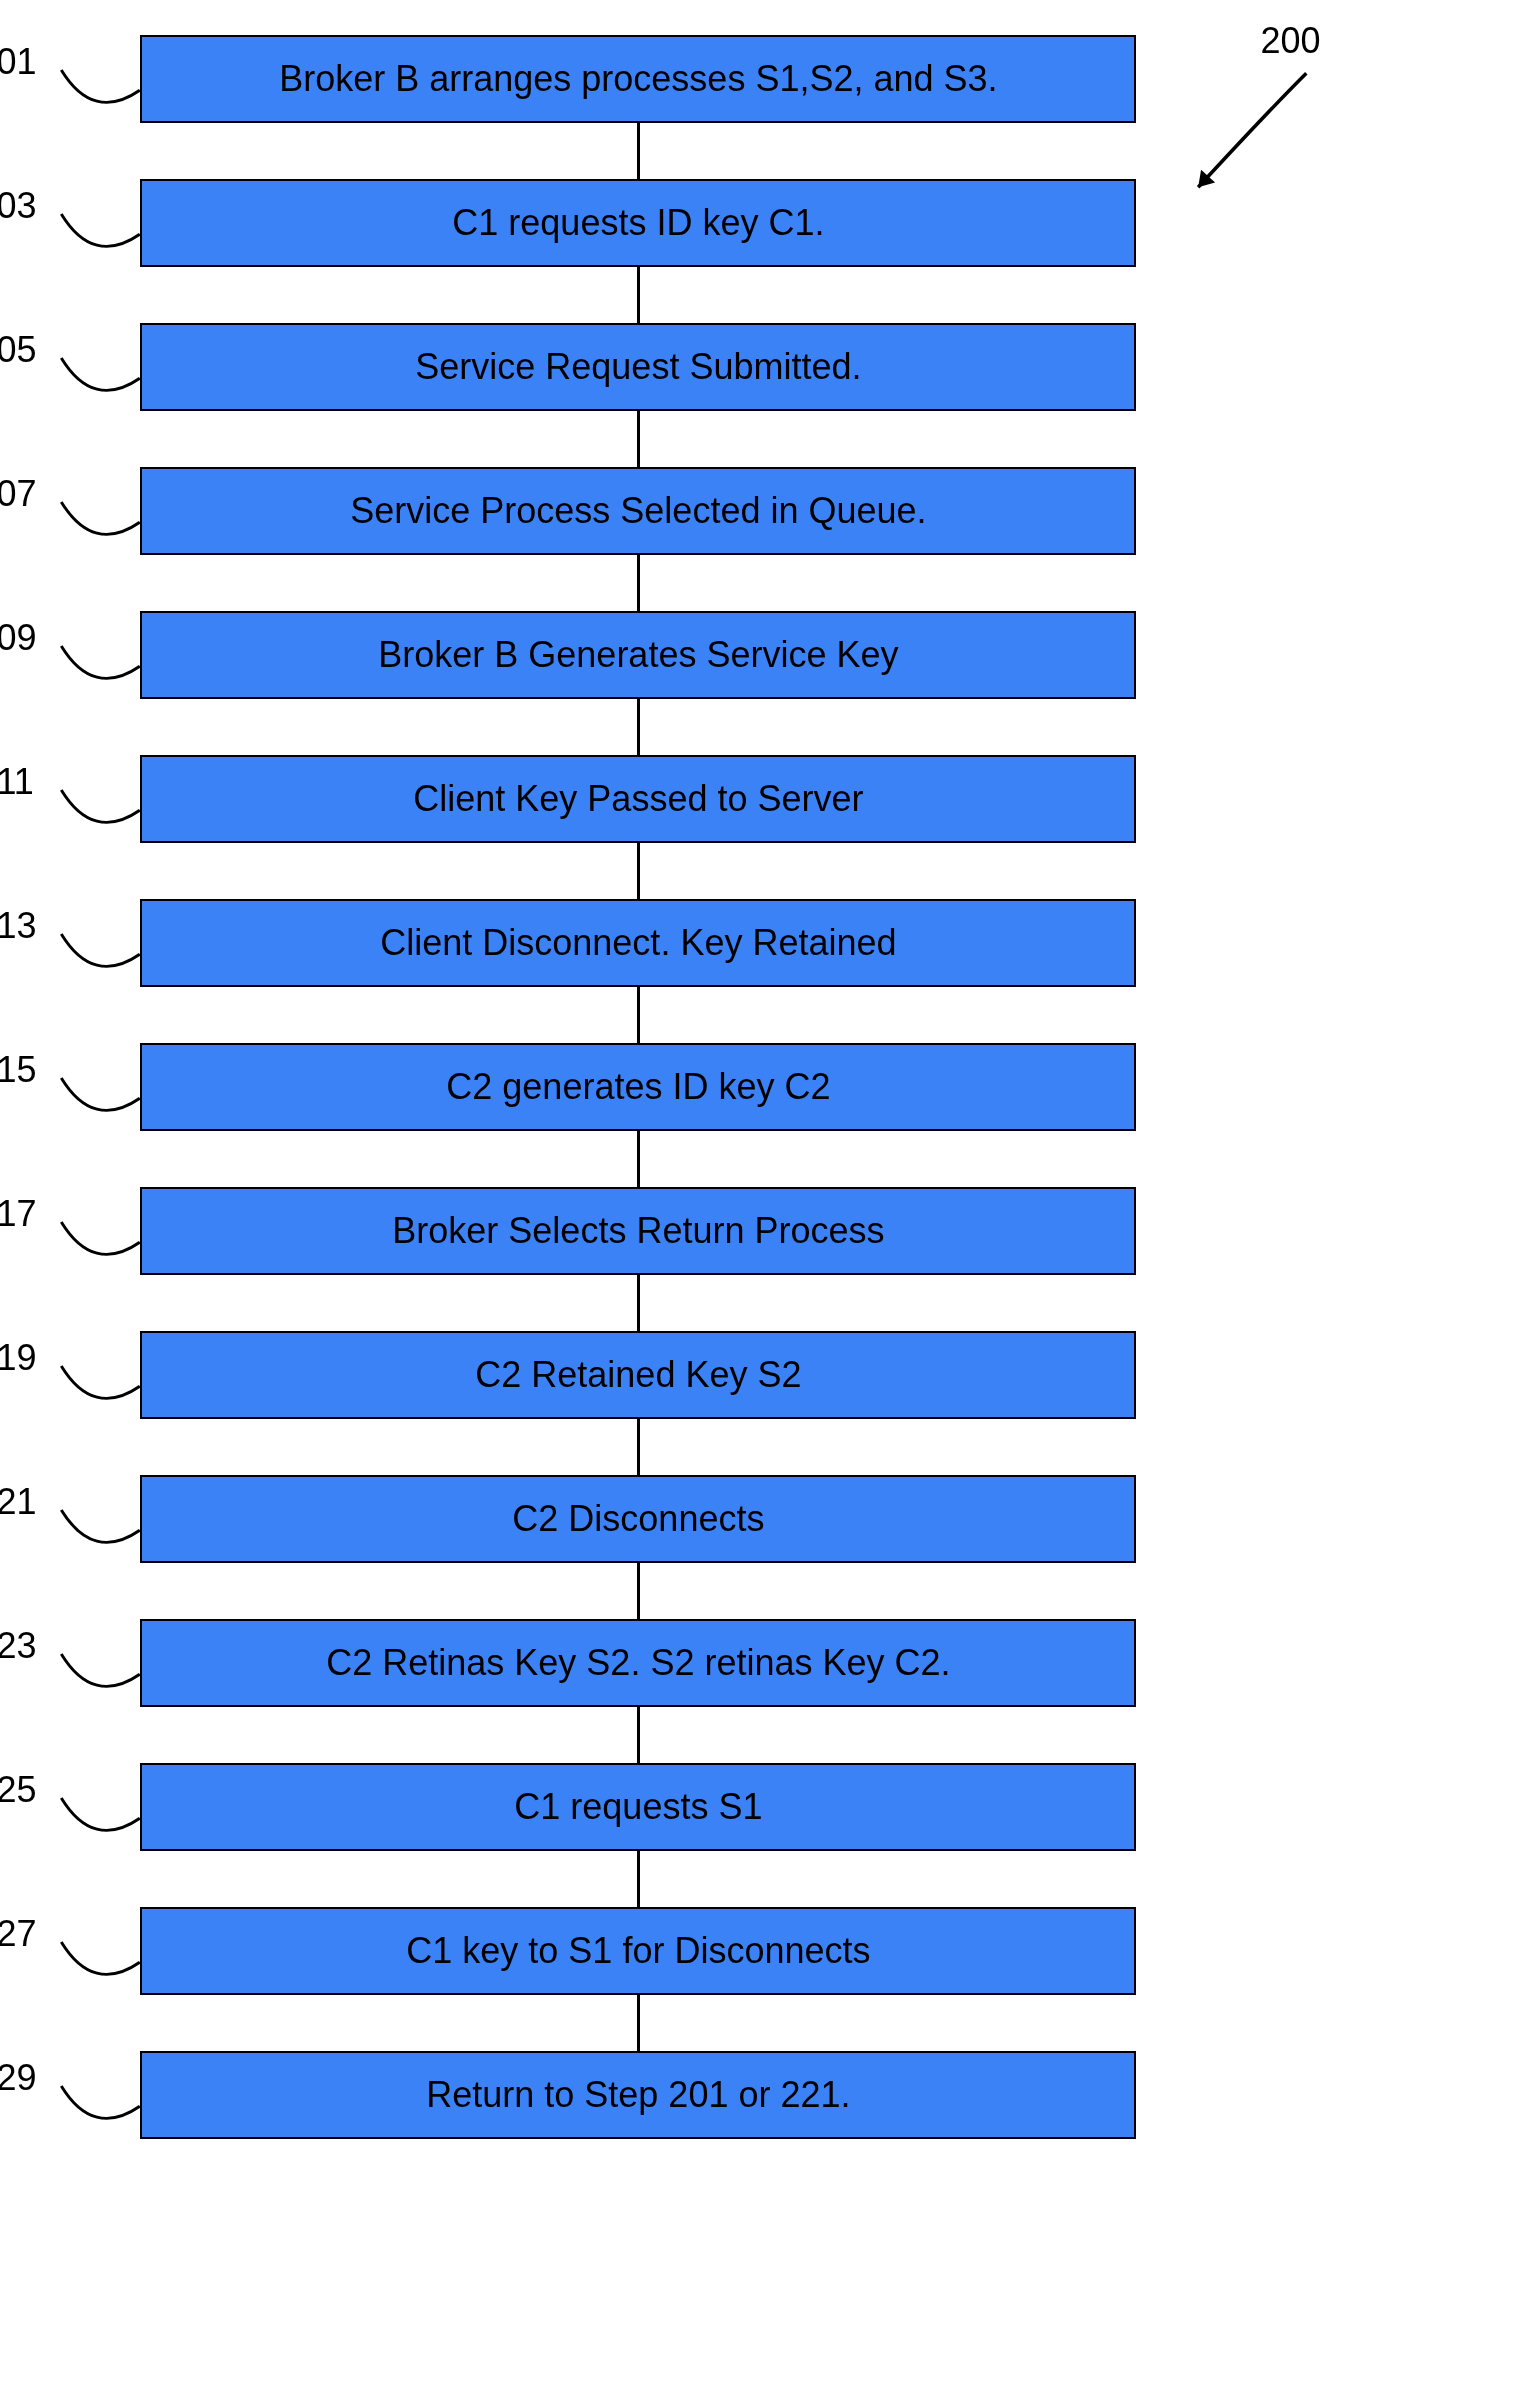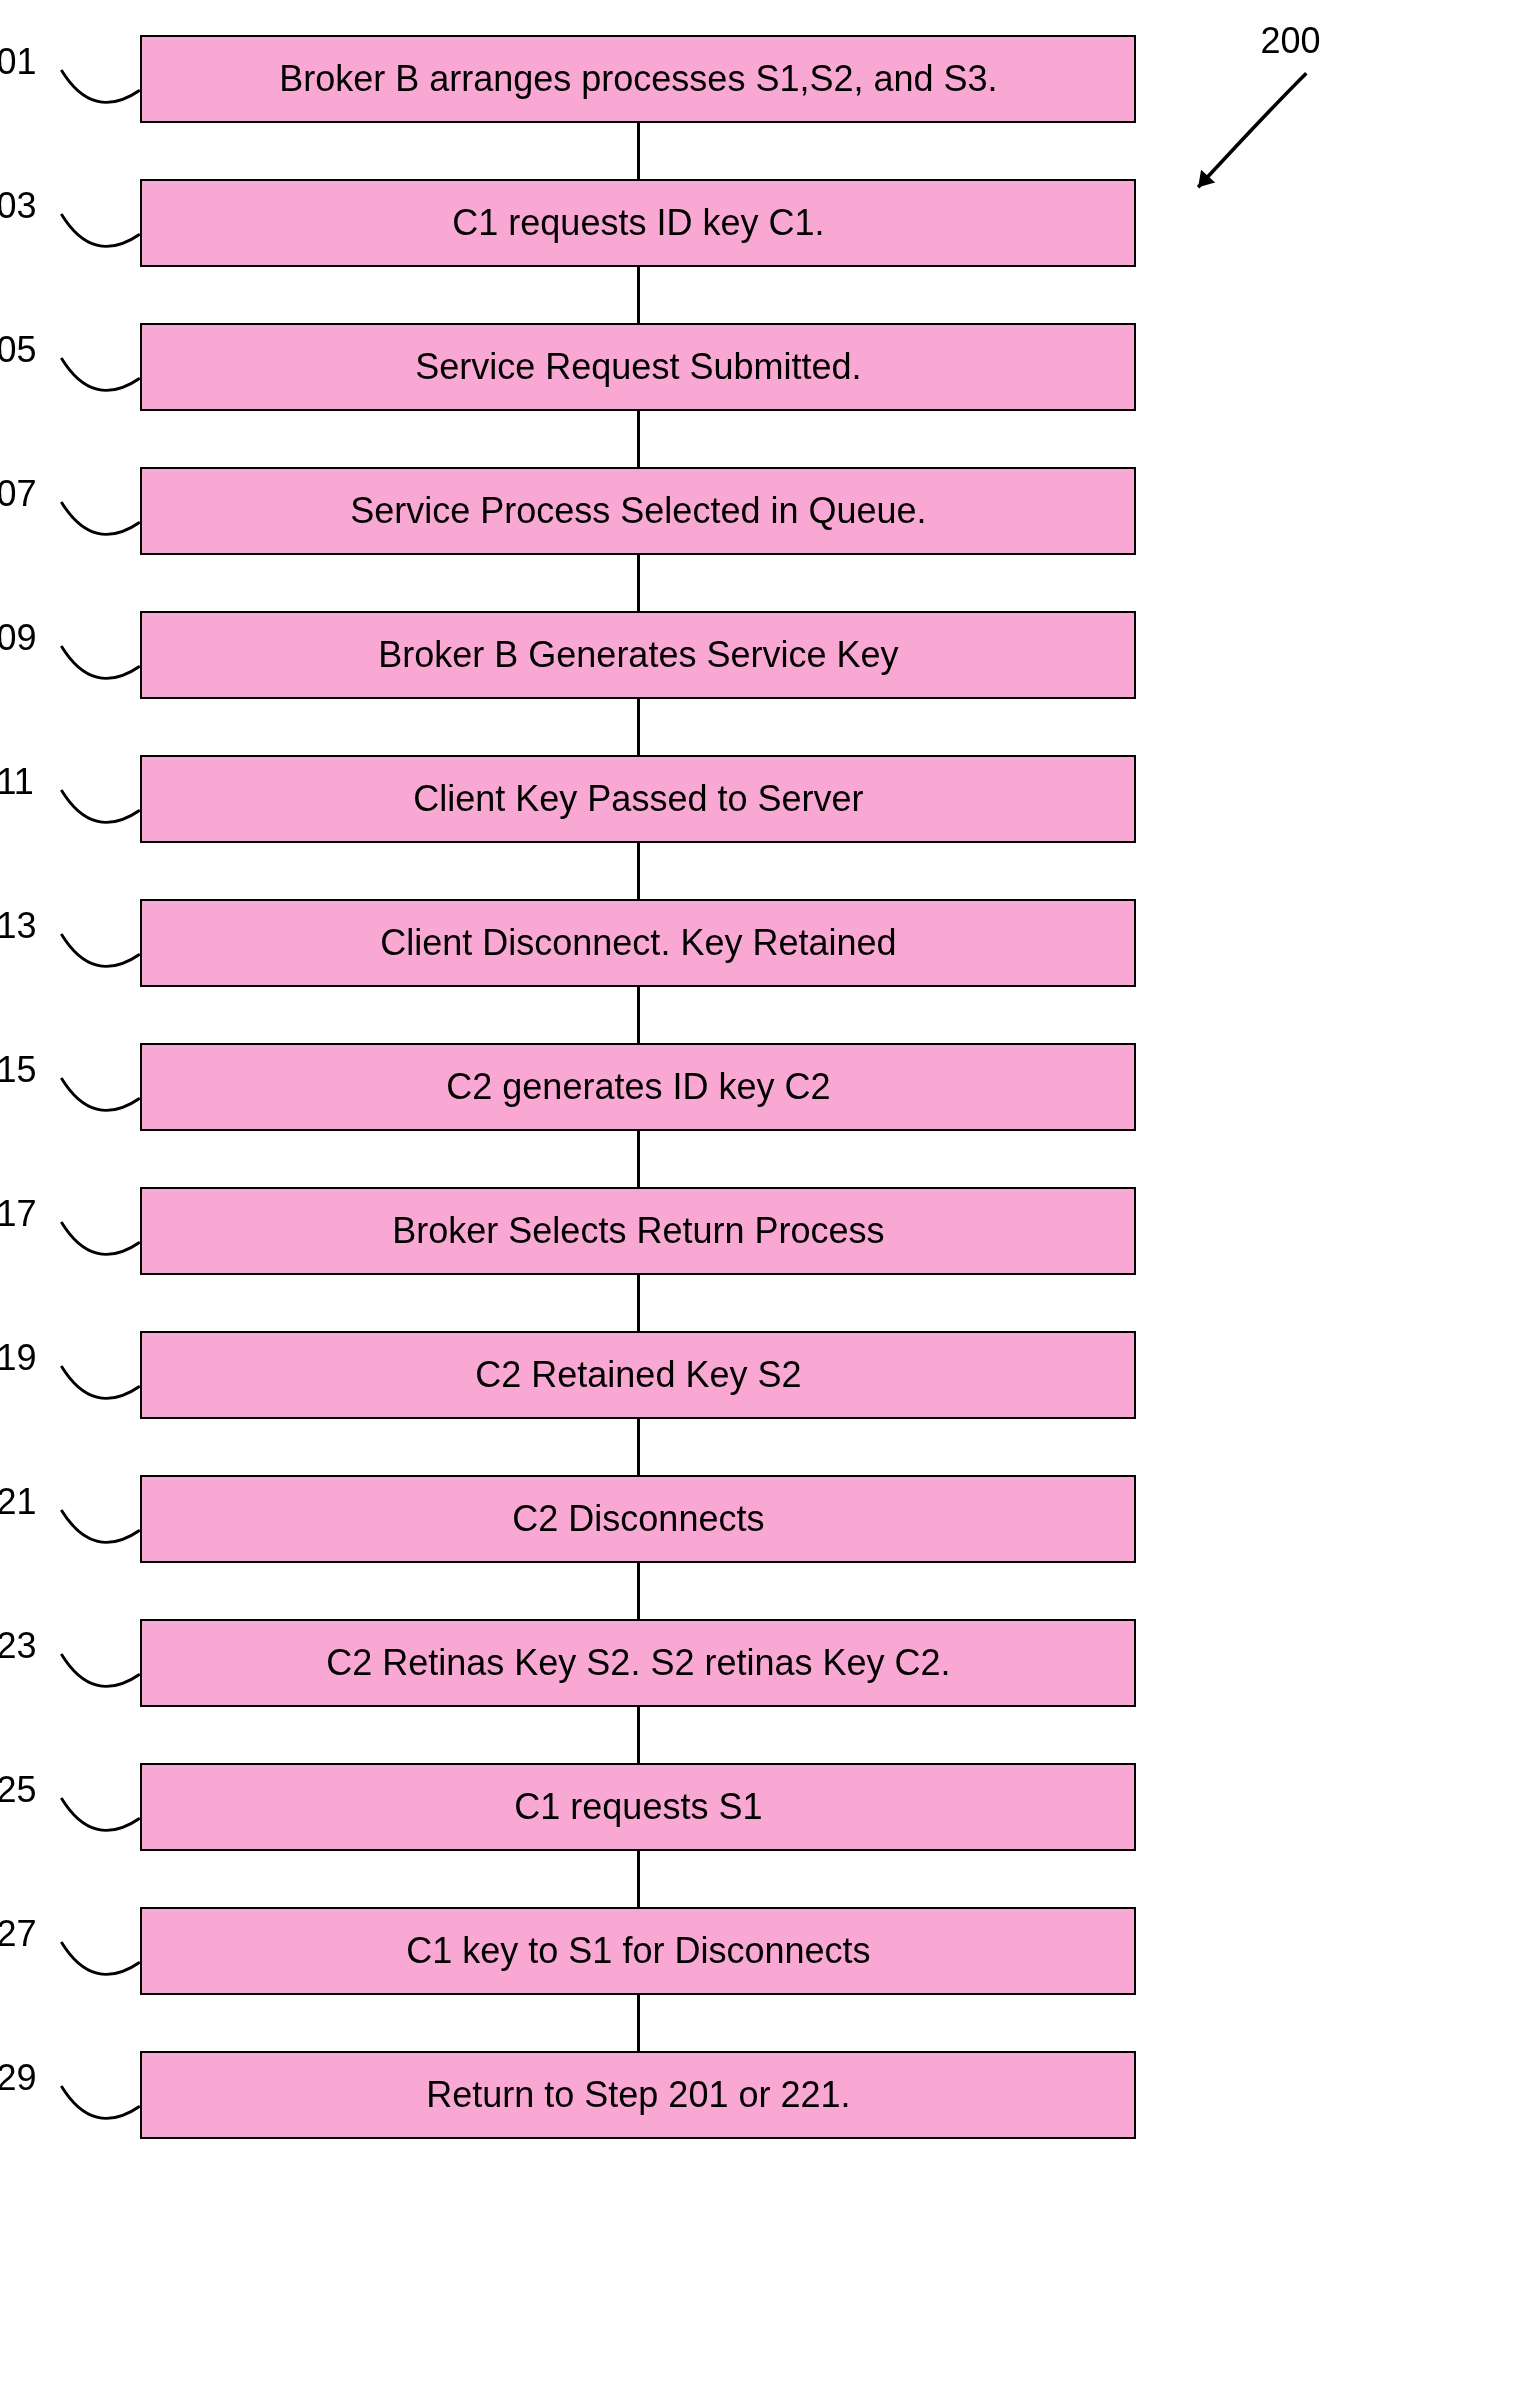--- a/index.html
+++ b/index.html
@@ -40,21 +40,21 @@
       width: 996px;
       height: 88px;
       border: 2.9px solid #000;
       display: flex;
       align-items: center;
       justify-content: center;
       font-size: 36px;
       color: #000;
       text-align: center;
       padding: 0 17.6px;
-      background: #f9a8d4;
+      background: #3b82f6;
     }
     .connector {
       width: 2.9px;
       height: 56px;
       background: #000;
     }
     .figure-number {
       position: absolute;
       left: 1120px;
       top: -14.7px;

